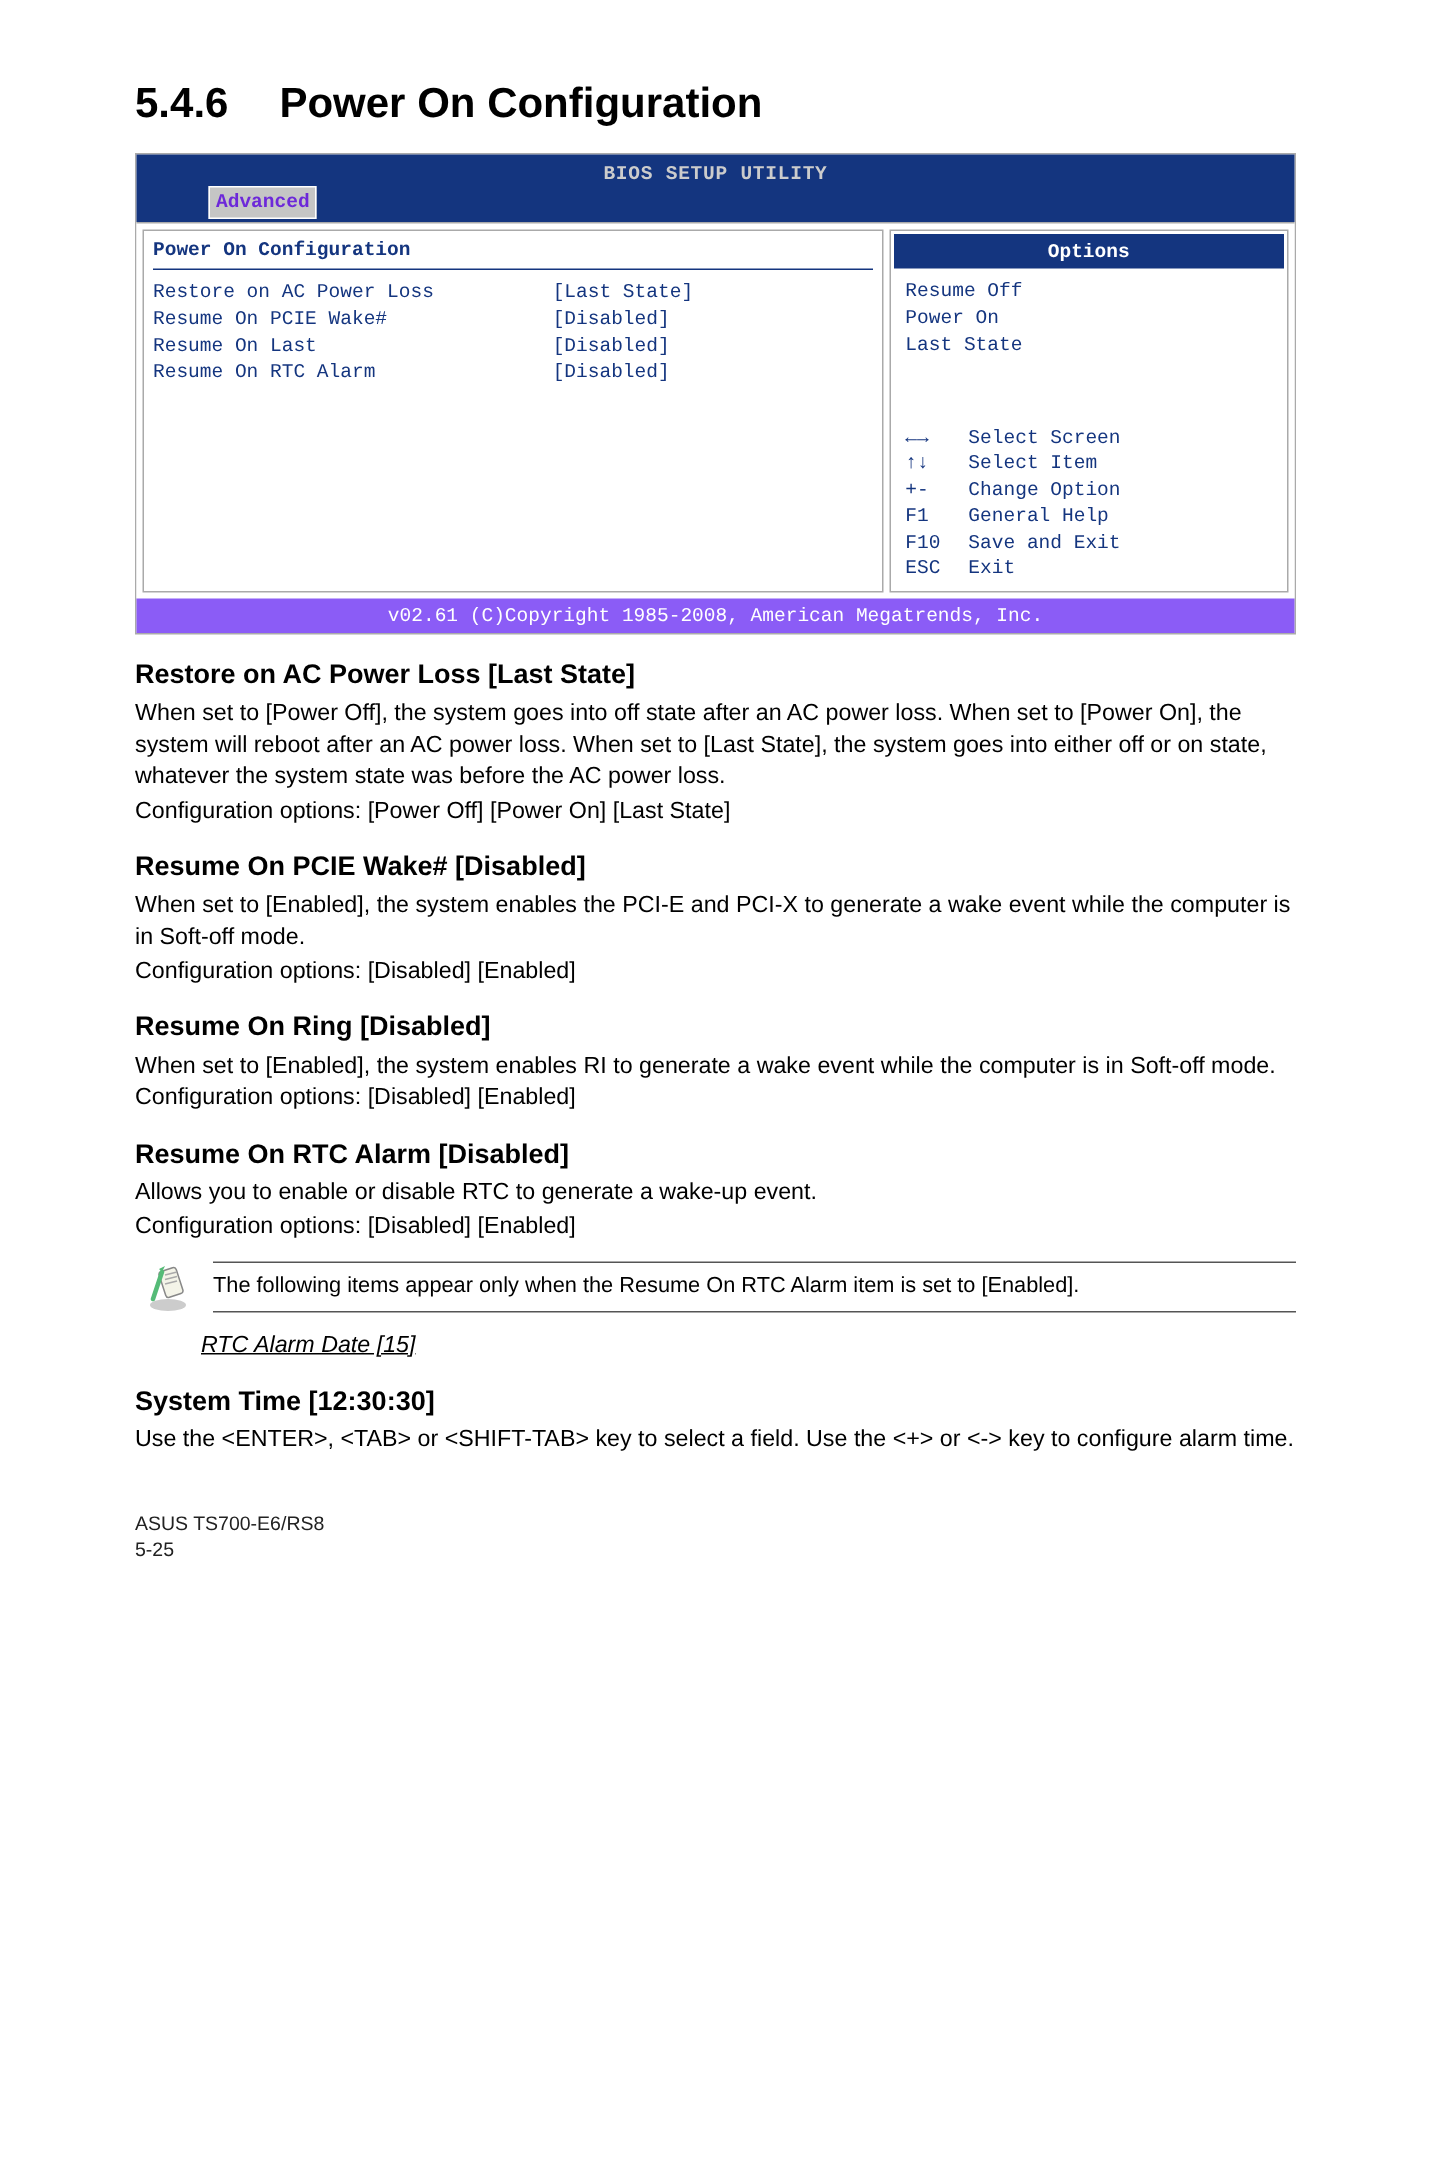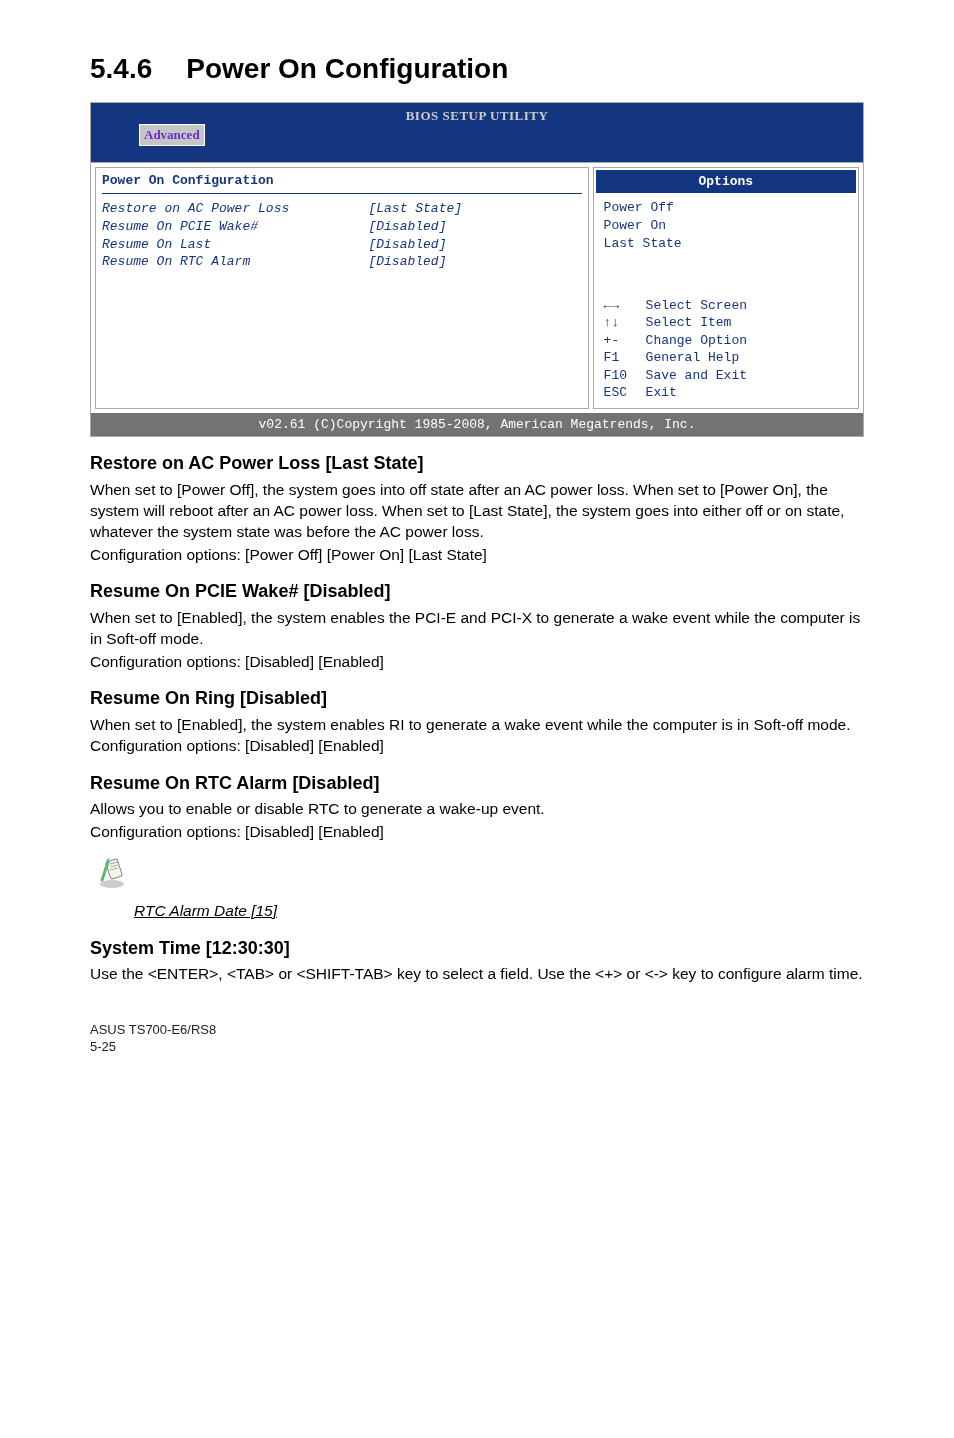--- a/index.html
+++ b/index.html
@@ -23,22 +23,21 @@
   .bios {
     width: 100%;
     border: 1px solid #aaa;
     font-family: "Courier New", monospace;
     font-size: 13px;
     margin-bottom: 10px;
   }
   .bios-top {
     background: #14357f;
     color: #fff;
-    padding: 4px 8px 16px 8px;
-    font-family: Liberation Serif, serif;
+    padding: 4px 8px 2px 8px;
   }
   .bios-utility {
     text-align: center;
     color: #ccc;
     font-weight: bold;
     letter-spacing: 0.5px;
   }
   .bios-tab {
     display: inline-block;
     background: #c5c5c5;
@@ -68,21 +67,21 @@
   }
   .bios-left .title {
     color: #14357f;
     font-weight: bold;
     border-bottom: 1px solid #14357f;
     padding-bottom: 4px;
     margin-bottom: 6px;
     display: flex;
   }
   .bios-left .title .tcol { flex: 1; }
-  .bios-row { display: flex; color: #14357f; font-style: italic; } 
+  .bios-row { display: flex; color: #14357f; } 
   .bios-row .label { flex: 1.25; }
   .bios-row .val { flex: 1; }
   .bios-right-box {
     border: 1px solid #aaa;
     flex: 1;
     padding: 0;
     display: flex;
     flex-direction: column;
   }
   .opt-header {
@@ -98,21 +97,21 @@
     padding: 4px 10px;
   }
   .nav-keys {
     color: #14357f;
     padding: 4px 10px 6px 10px;
     margin-top: auto;
   }
   .nav-keys .krow { display: flex; }
   .nav-keys .k { width: 42px; }
   .bios-footer {
-    background: #737373;
+    background: #8b5cf6;
     color: #fff;
     text-align: center;
     font-size: 13px;
     padding: 3px 0;
     font-family: "Courier New", monospace;
   }
 
   h3.subhead {
     font-size: 18px;
     font-weight: bold;
@@ -199,21 +198,21 @@
         </div>
       <div class="bios-row">
           <span class="label">Resume On RTC Alarm</span>
           <span class="val">[Disabled]</span>
         </div>
     </div>
     <div class="bios-right">
       <div class="bios-right-box">
         <div class="opt-header">Options</div>
         <div class="opt-body">
-          <div>Power Off</div>
+          <div>Resume Off</div>
           <div>Power On</div>
           <div>Last State</div>
         </div>
         <div class="nav-keys">
           <div class="krow">
               <span class="k">←→</span>
               <span>Select Screen</span>
             </div>
           <div class="krow">
               <span class="k">↑↓</span>
@@ -262,20 +261,21 @@
     <svg width="36" height="36" viewBox="0 0 36 36">
       <ellipse cx="18" cy="30" rx="12" ry="4" fill="#ccc"></ellipse>
       <rect x="14" y="6" width="12" height="18" rx="2" fill="#f4f4e8" stroke="#888" transform="rotate(-18 20 15)"></rect>
       <line x1="16" y1="10" x2="24" y2="8" stroke="#aaa" stroke-width="1"></line>
       <line x1="16" y1="13" x2="24" y2="11" stroke="#aaa" stroke-width="1"></line>
       <line x1="16" y1="16" x2="24" y2="14" stroke="#aaa" stroke-width="1"></line>
       <path d="M8 26 L14 8" stroke="#5b7" stroke-width="3" stroke-linecap="round"></path>
       <path d="M14 8 L16 4 L12 6 Z" fill="#5b7"></path>
     </svg>
   </div>
+  <div class="note-text">The following items appear only when the Resume On RTC Alarm item is set to [Enabled].</div>
 </div>
 
 <div class="sub-item">
   <span class="iname">RTC Alarm Date [15]</span>
 </div>
 
 <h3 class="subhead">System Time [12:30:30]</h3>
 <p class="body">Use the &lt;ENTER&gt;, &lt;TAB&gt; or &lt;SHIFT-TAB&gt; key to select a field. Use the &lt;+&gt; or &lt;-&gt; key to configure alarm time.</p>
 
 <div class="page-footer">

